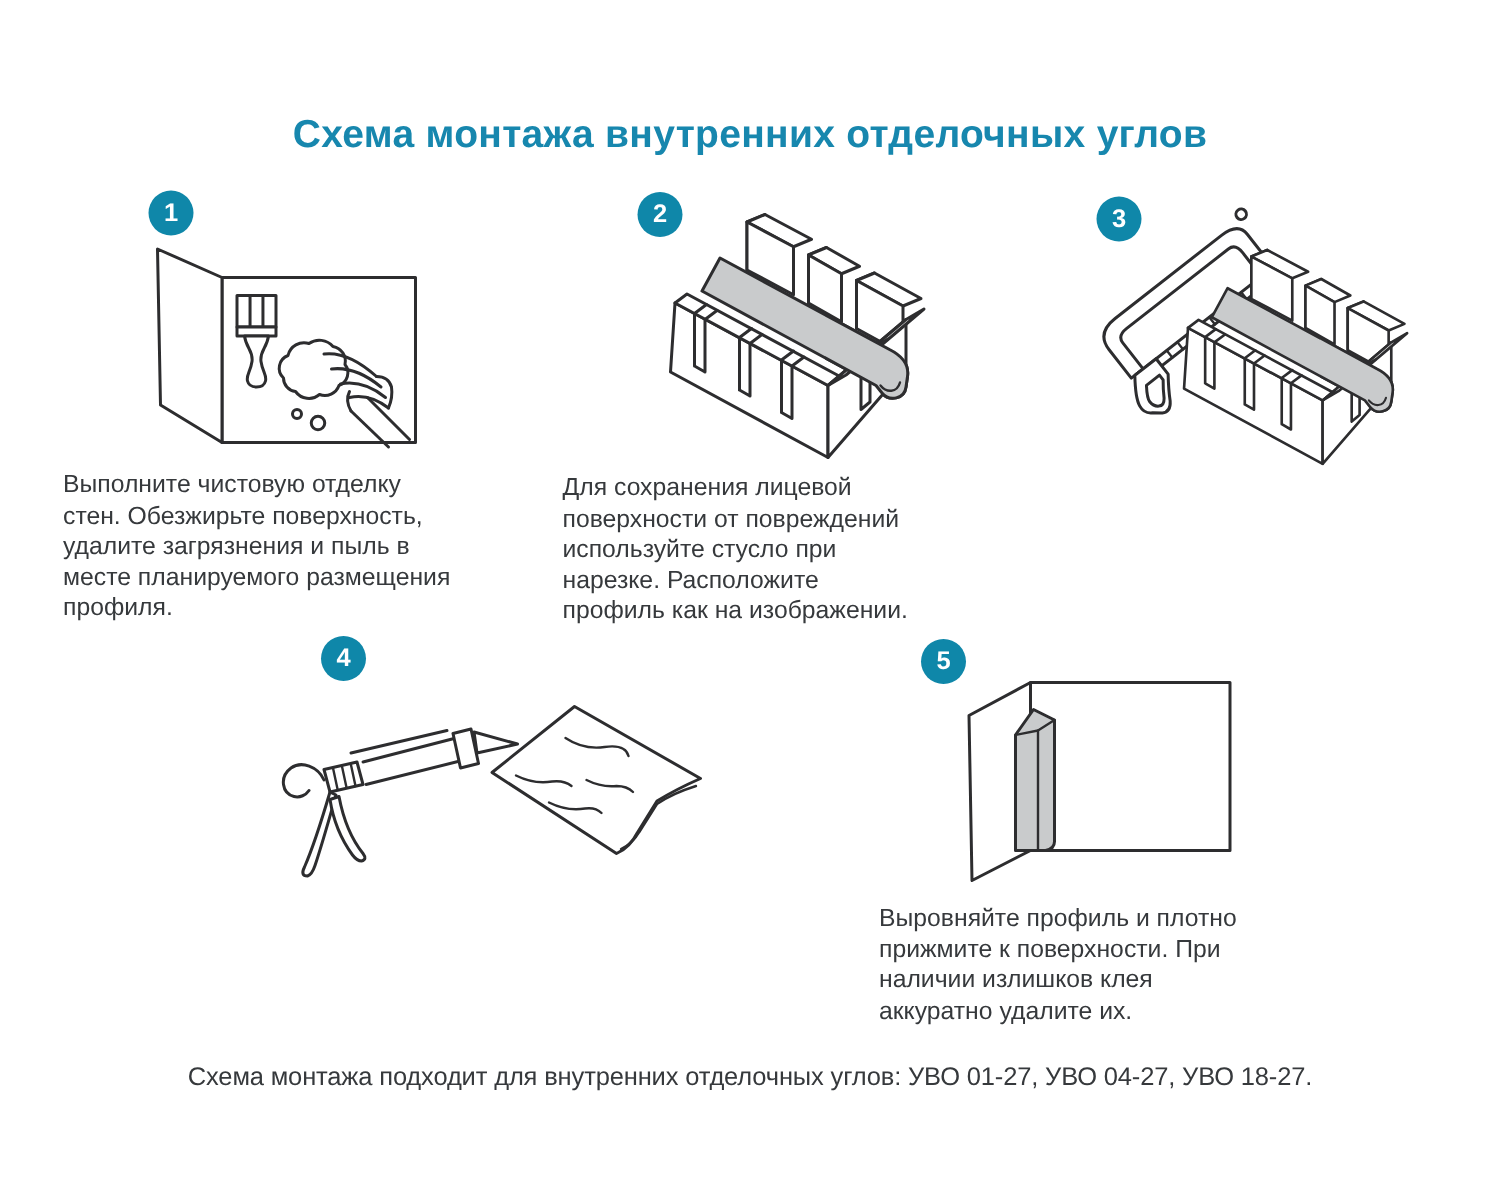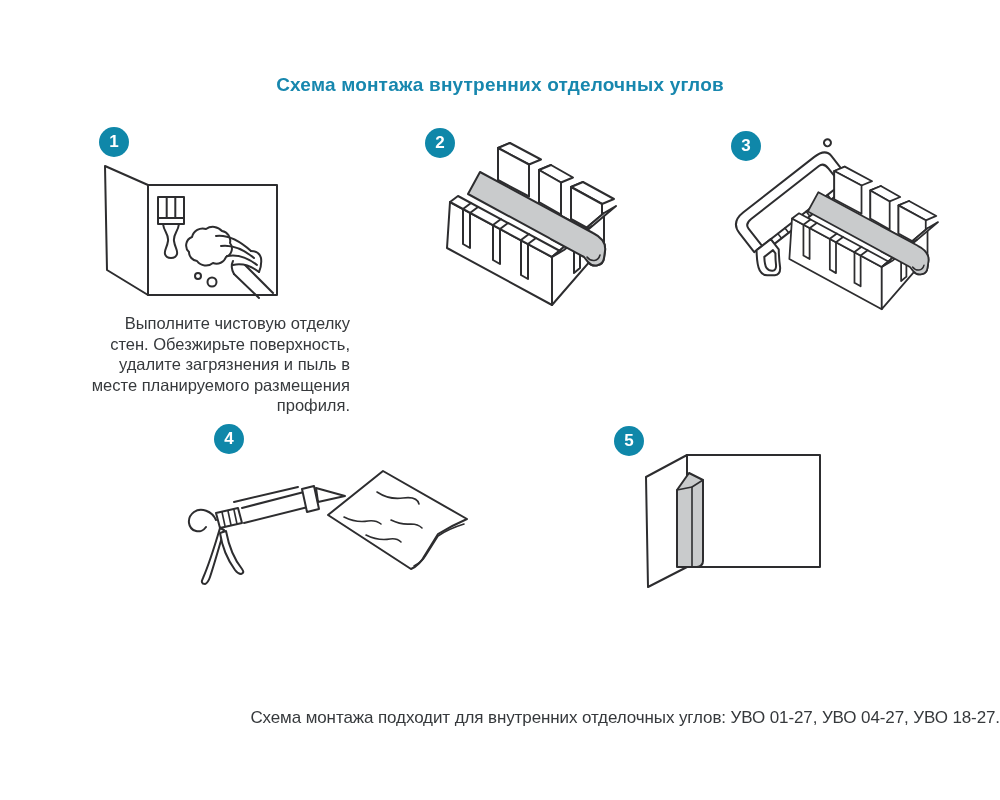--- a/index.html
+++ b/index.html
@@ -1,25 +1,25 @@
 <!DOCTYPE html>
 <html style="--accent: #1787ae; --badge: #0f87a9; --text: #36393c; --line: #2d2d2f; --profile: #c9cbcc;"><head>
 <meta charset="utf-8">
 <style>
   html,body{margin:0;padding:0;background:#ffffff;}
   .canvas{position:relative;width:1000px;height:800px;background:#fff;overflow:hidden;
           font-family:"Liberation Sans",sans-serif;}
   .title{position:absolute;left:0;top:74px;width:100%;margin:0;text-align:center;
-         font-size:19px;font-weight:bold;color:var(--accent,#1787ae);letter-spacing:.2px;}
+         font-size:26px;font-weight:bold;color:var(--accent,#1787ae);letter-spacing:.2px;}
   .badge{position:absolute;width:30px;height:30px;border-radius:50%;
          background:var(--badge,#0f87a9);color:#fff;font-size:17px;font-weight:bold;
          display:flex;align-items:center;justify-content:center;z-index:2;}
   .step-text{position:absolute;color:var(--text,#36393c);font-size:16.5px;line-height:20.5px;
-             text-align:right;white-space:pre-line;}
-  .footer{position:absolute;left:0;top:708px;width:100%;text-align:right;
+             text-align:left;white-space:pre-line;}
+  .footer{position:absolute;left:0;top:708px;width:100%;text-align:center;
           color:var(--text,#36393c);font-size:17px;letter-spacing:-.1px;}
   .illus{position:absolute;}
   .ln{stroke:var(--line,#2d2d2f);stroke-width:2;fill:none;stroke-linecap:round;stroke-linejoin:round;}
   .thin{stroke-width:1.6;}
   .fw{fill:#ffffff;}
   .fg{fill:var(--profile,#c9cbcc);}
 </style>
 </head>
 <body>
 
@@ -176,16 +176,25 @@
         <path class="thin" d="M 52,42 L 52,121"></path>
       </g>
     </g>
   </svg>
 
   <div class="step-text" style="left:42px;top:313px;width:308px">Выполните чистовую отделку
 стен. Обезжирьте поверхность,
 удалите загрязнения и пыль в
 месте планируемого размещения
 профиля.</div>
+  <div class="step-text" style="left:375px;top:315px;width:300px">Для сохранения лицевой
+поверхности от повреждений
+используйте стусло при
+нарезке. Расположите
+профиль как на изображении.</div>
+  <div class="step-text" style="left:586px;top:602px;width:334px">Выровняйте профиль и плотно
+прижмите к поверхности. При
+наличии излишков клея
+аккуратно удалите их.</div>
 
   <div class="footer">Схема монтажа подходит для внутренних отделочных углов: УВО 01-27, УВО 04-27, УВО 18-27.</div>
 
 </div>
 
 </body></html>

